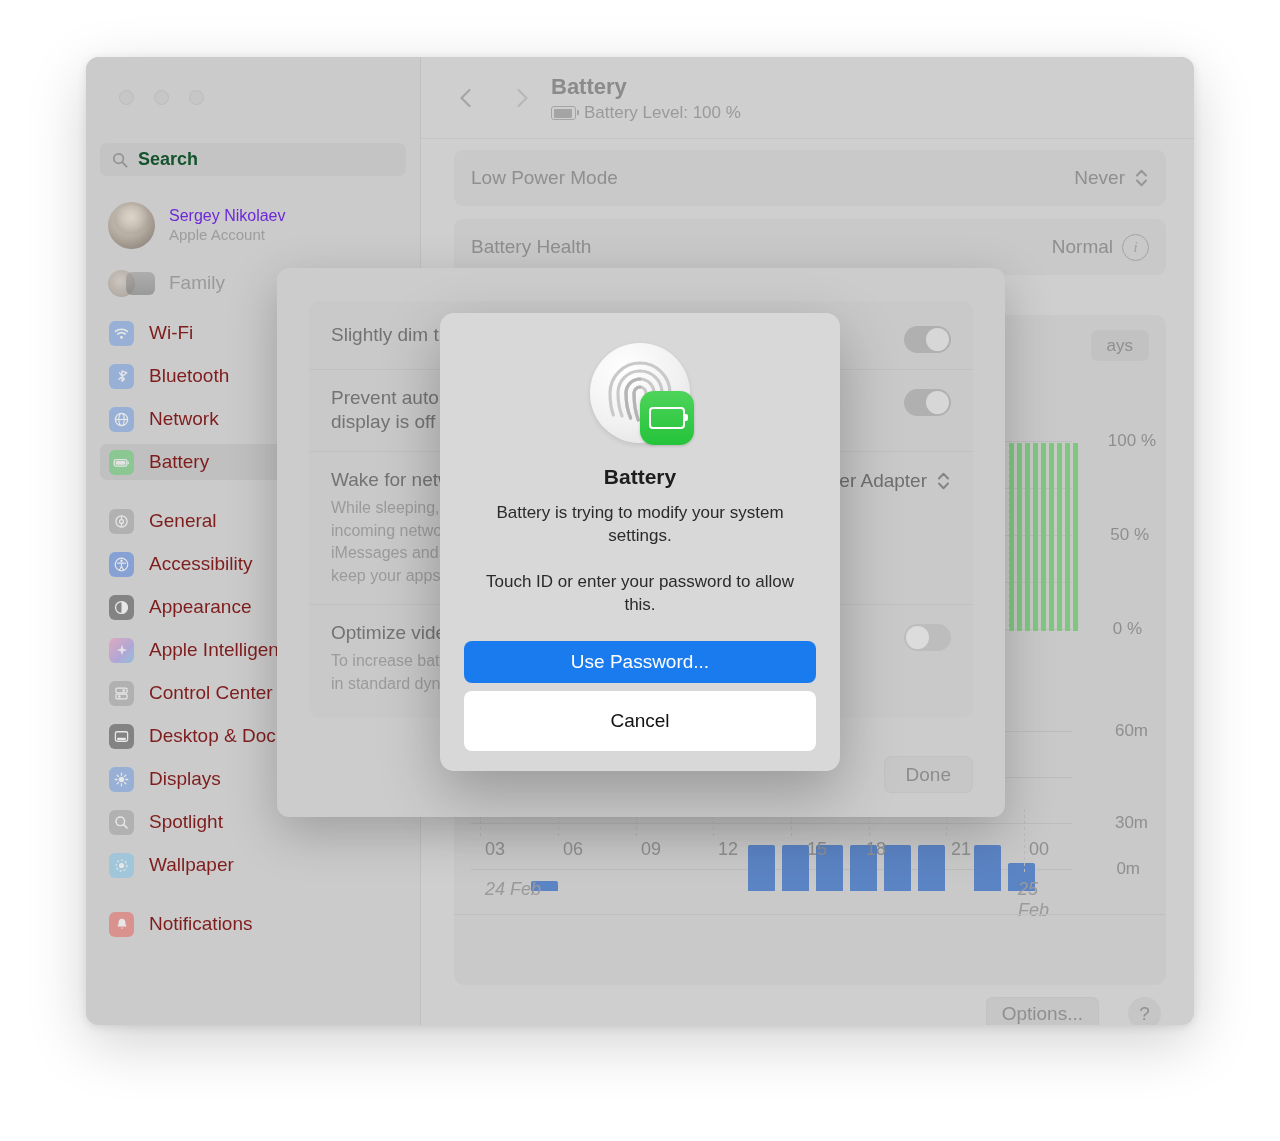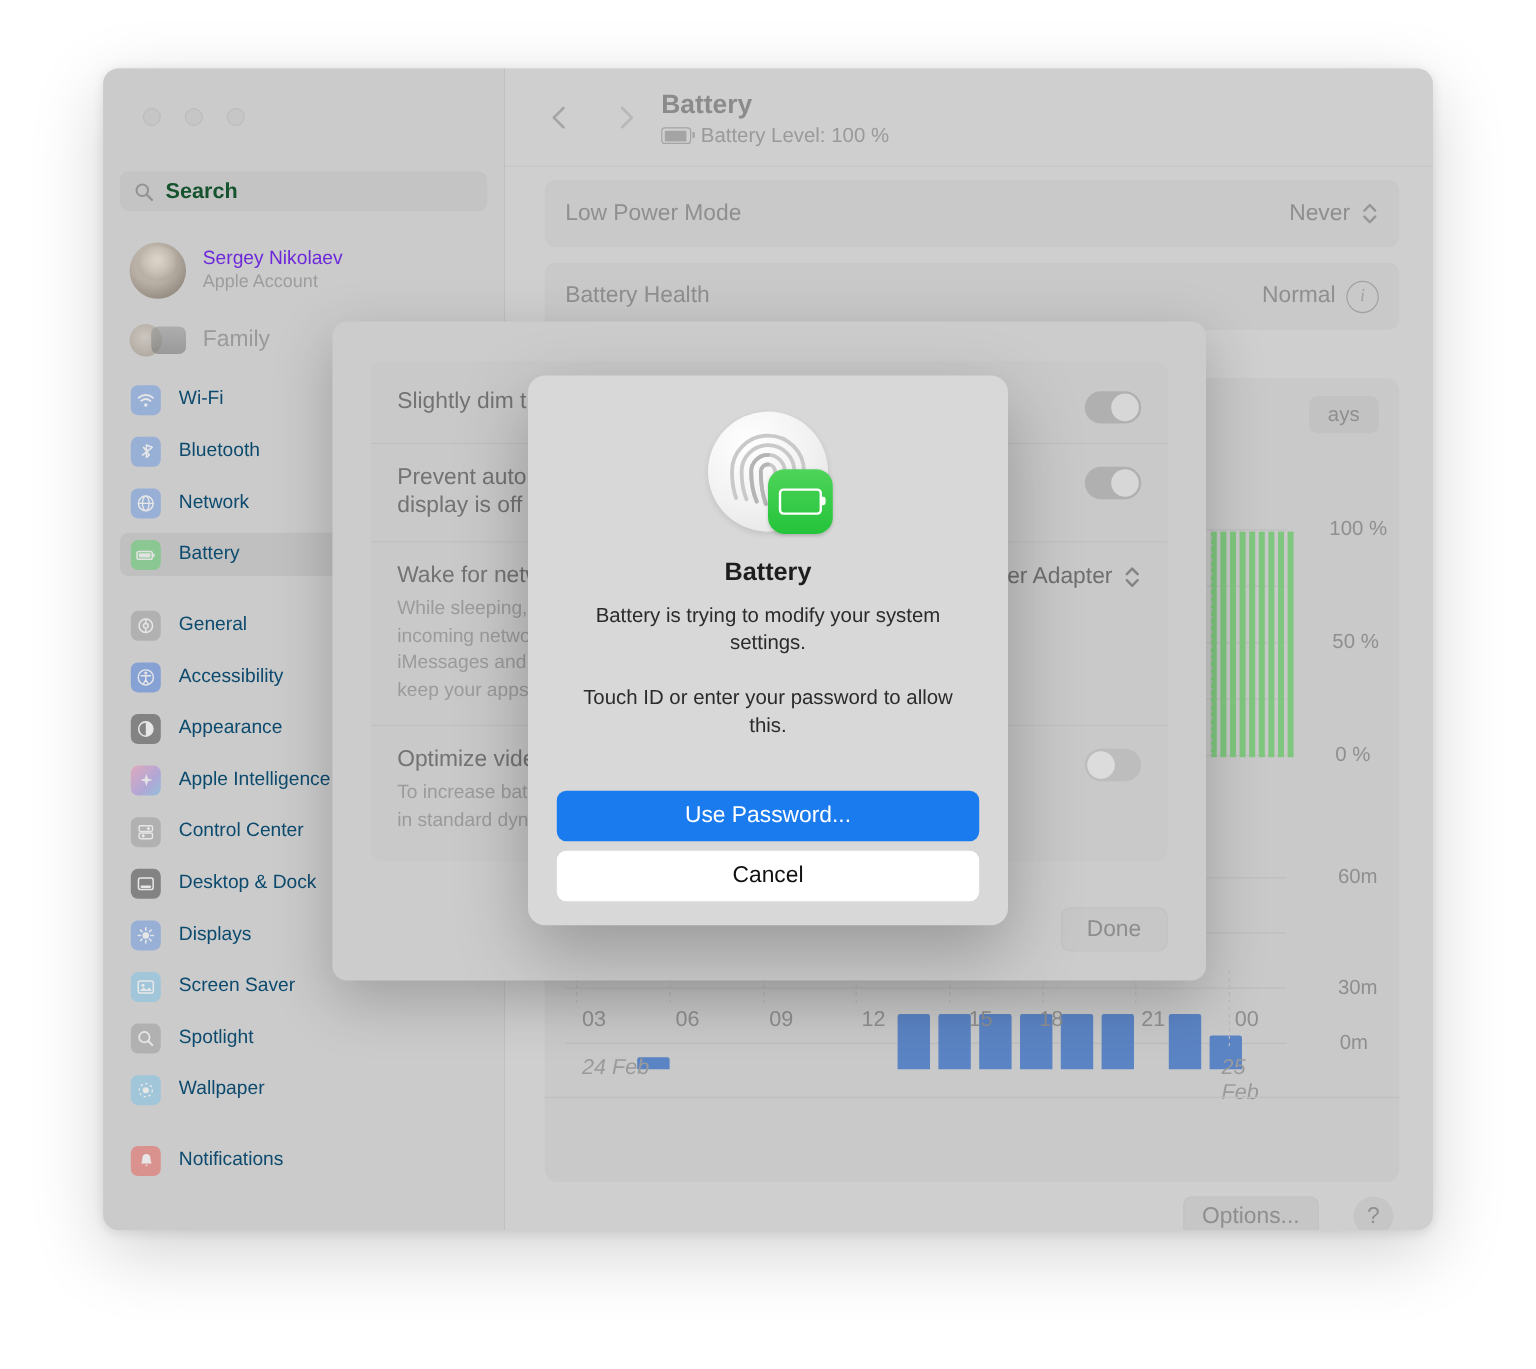--- a/index.html
+++ b/index.html
@@ -74,21 +74,21 @@
     background: linear-gradient(#9a9a9a,#787878); opacity:.6; }
   .fam-label { font-size: 19px; color: #9a9a9a; }
 
   .nav { position: absolute; left: 14px; top: 258px; width: 306px; }
   .nav-item {
     display: flex; align-items: center; gap: 15px;
     height: 36px; padding: 0 9px; border-radius: 7px; margin-bottom: 7px;
     box-sizing: border-box;
   }
   .nav-item.selected { background: #c0c0c0; }
-  .nav-item .label { font-size: 16px; color: #0c4a6e; white-space: nowrap; }
+  .nav-item .label { font-size: 19px; color: #7f1d1d; white-space: nowrap; }
   .nav-gap { height: 16px; }
   .ic { width: 25px; height: 25px; border-radius: 6px; flex: none;
         display:flex; align-items:center; justify-content:center; opacity:.55; }
   .ic svg { display:block; }
 
   
   .content { position: relative; flex: 1; height: 100%; background: #cfcfcf; }
 
   .toolbar { position: relative; height: 81px; }
   .navbtn { position: absolute; top: 28px; width: 26px; height: 26px; opacity: .35; }
@@ -224,21 +224,21 @@
   .dlg-msg  { font-size: 17px; color: #2b2b2b; text-align:center; line-height: 1.38; margin-top: 12px; max-width: 300px; }
   .dlg-msg2 { font-size: 17px; color: #2b2b2b; text-align:center; line-height: 1.38; margin-top: 22px; max-width: 310px; }
 
   .dlg-btns { width: 100%; margin-top: auto; display:flex; flex-direction:column; gap: 8px; }
   .btn-primary {
     height: 42px; border-radius: 8px; background:#1a7bef;
     display:flex; align-items:center; justify-content:center;
     color:#ffffff; font-size: 19px; font-weight: 400;
   }
   .btn-secondary {
-    height: 42px; border-radius: 8px; background:#ffffff;
+    height: 60px; border-radius: 8px; background:#ffffff;
     display:flex; align-items:center; justify-content:center;
     color:#111111; font-size: 19px;
   }
 </style>
 </head>
 <body>
 
 <div id="root">
 
   <div class="window">
@@ -399,30 +399,20 @@
                   <line x1="4.8" y1="4.8" x2="6.4" y2="6.4"></line>
                   <line x1="13.6" y1="13.6" x2="15.2" y2="15.2"></line>
                   <line x1="15.2" y1="4.8" x2="13.6" y2="6.4"></line>
                   <line x1="6.4" y1="13.6" x2="4.8" y2="15.2"></line>
                 </g>
               </svg>
           </span>
           <span class="label">Displays</span>
         </div>
 
-        <div class="nav-item">
-          <span class="ic" style="background:#7fc3e8">
-            <svg viewBox="0 0 20 20" width="17" height="17">
-                <rect x="2.6" y="4.2" width="14.8" height="11.6" rx="2" fill="none" stroke="#fff" stroke-width="1.5"></rect>
-                <circle cx="7.2" cy="8.4" r="1.5" fill="#fff"></circle>
-                <path d="M4 14l3.8-3.6 3 2.6 2.6-2.4L16 14z" fill="#fff"></path>
-              </svg>
-          </span>
-          <span class="label">Screen Saver</span>
-        </div>
 
         <div class="nav-item">
           <span class="ic" style="background:#9d9d9d">
             <svg viewBox="0 0 20 20" width="17" height="17">
                 <circle cx="8.6" cy="8.6" r="5.1" fill="none" stroke="#fff" stroke-width="1.7"></circle>
                 <line x1="12.4" y1="12.4" x2="16.4" y2="16.4" stroke="#fff" stroke-width="1.9" stroke-linecap="round"></line>
               </svg>
           </span>
           <span class="label">Spotlight</span>
         </div>

